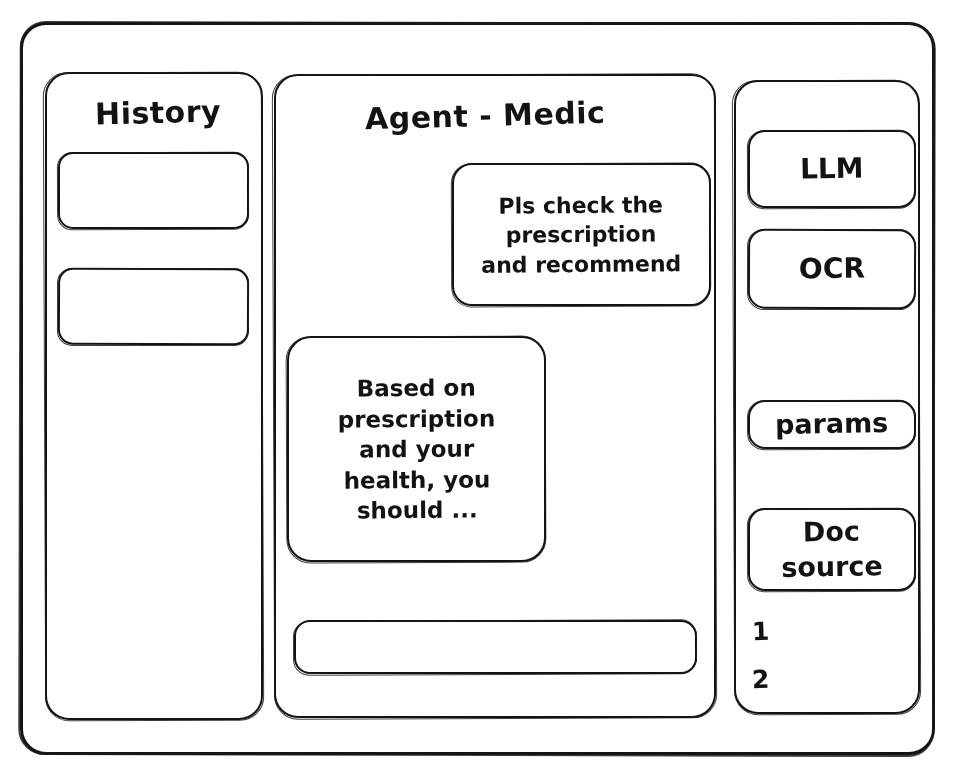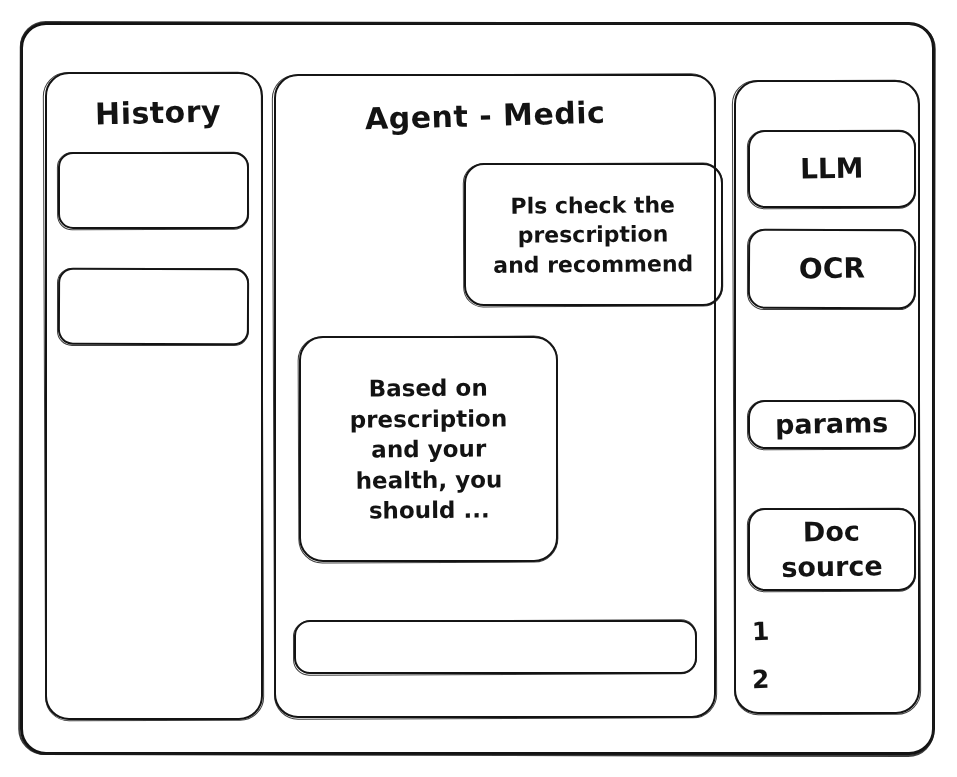--- a/index.html
+++ b/index.html
@@ -104,21 +104,20 @@
   .hist-item-2 { top: 268px; transform: rotate(.25deg); }
 
   
   .bubble {
     border-radius: 20px;
     border-width: 2.6px;
     display: flex;
     align-items: center;
     justify-content: center;
     text-align: center;
-    margin-left: 12px;
   }
   .bubble-text {
     font-size: 23px;
     line-height: 1.33;
     font-weight: 600;
     color: #131313;
     padding: 0 8px;
     white-space: pre-line;
     transform: rotate(-.5deg);
   }

